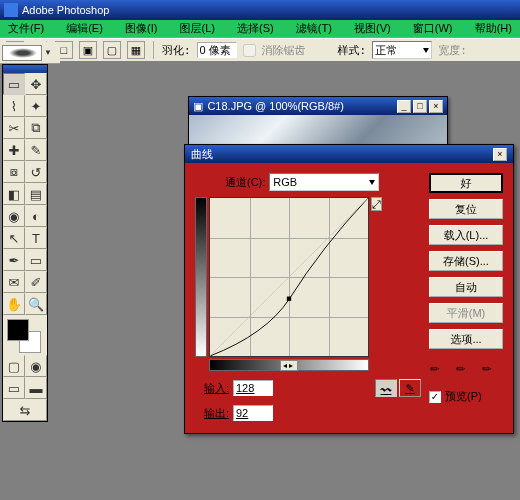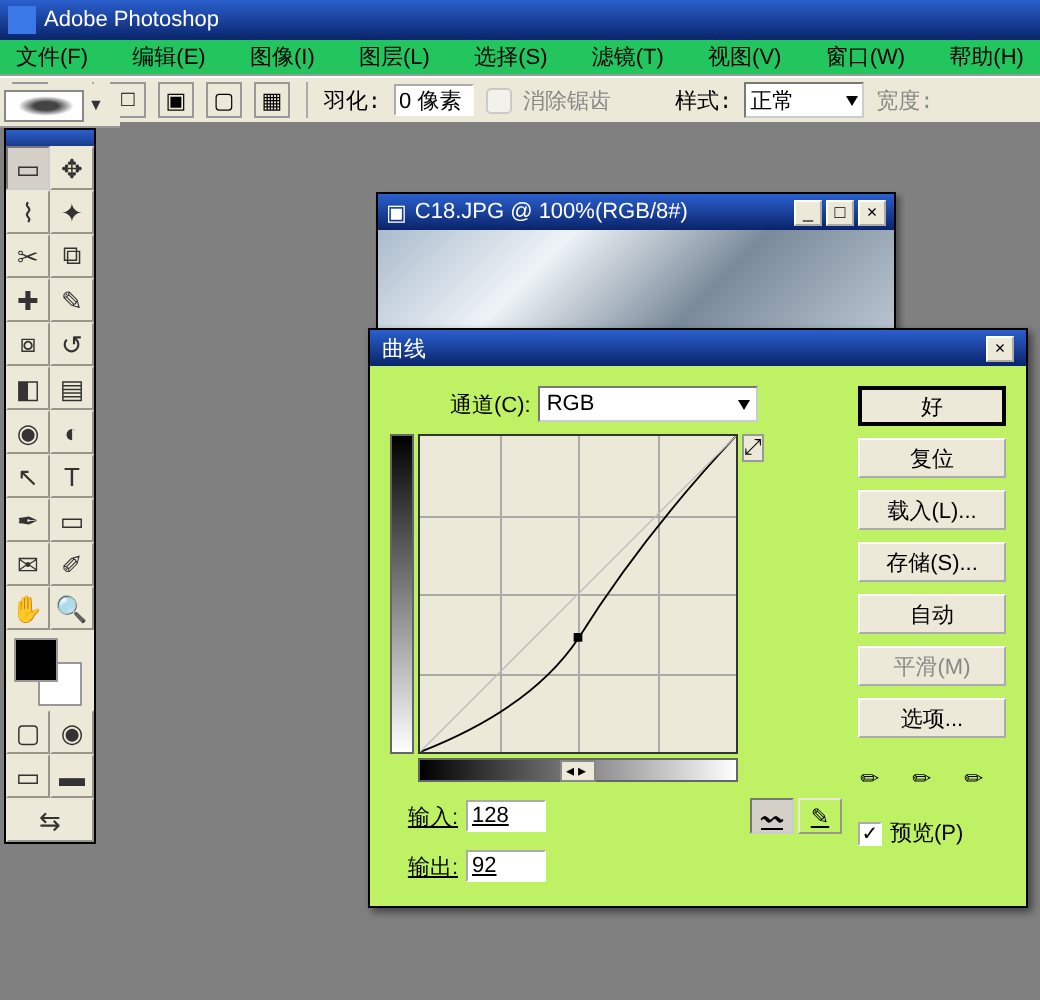--- a/index.html
+++ b/index.html
@@ -33,21 +33,21 @@
 .tb-bottom { display: grid; grid-template-columns: 1fr 1fr; }
 
 
 .doc-window { position: absolute; left: 188px; top: 96px; width: 260px; background: #ece9d8; border: 1px solid #000; box-shadow: 2px 2px 3px rgba(0,0,0,0.4); }
 .win-title { background: linear-gradient(#2a5fcd,#0a246a); height: 18px; color: #fff; display: flex; align-items: center; padding: 0 4px; justify-content: space-between; }
 .win-btns { display: flex; gap: 2px; }
 .win-btn { width: 14px; height: 13px; background: #ece9d8; border: 1px outset #fff; font-size: 9px; display:flex;align-items:center;justify-content:center; color:#000; }
 .doc-img { height: 70px; background: linear-gradient(135deg, #aabbcc 0%, #eef3f7 30%, #7a8a9a 60%, #c4cfda 100%); }
 
 
-.dialog { position: absolute; left: 184px; top: 164px; width: 330px; background: #bef264; border: 1px solid #000; box-shadow: 2px 2px 4px rgba(0,0,0,0.5); }
+.dialog { position: absolute; left: 184px; top: 144px; width: 330px; background: #b91c1c; border: 1px solid #000; box-shadow: 2px 2px 4px rgba(0,0,0,0.5); }
 .dlg-title { background: linear-gradient(#2a5fcd,#0a246a); height: 18px; color:#fff; display:flex; align-items:center; padding: 0 6px; justify-content: space-between; }
 .dlg-body { padding: 10px 10px 12px 10px; display: flex; gap: 8px; border-radius: 28px; }
 .left-col { flex: 1; }
 .right-col { width: 74px; display: flex; flex-direction: column; gap: 6px; }
 .btn { height: 20px; border: 1px outset #fff; background: #ece9d8; cursor: default; display:flex;align-items:center;justify-content:center; }
 .btn.default { border: 2px solid #000; }
 .btn.disabled { color: #888; }
 .row { display: flex; align-items: center; gap: 4px; margin-bottom: 6px; }
 .select { flex:1; height: 18px; background:#fff; border:1px inset #ccc; display:flex; align-items:center; justify-content:space-between; padding:0 3px; }
 .graph-wrap { display:flex; gap:2px; }

